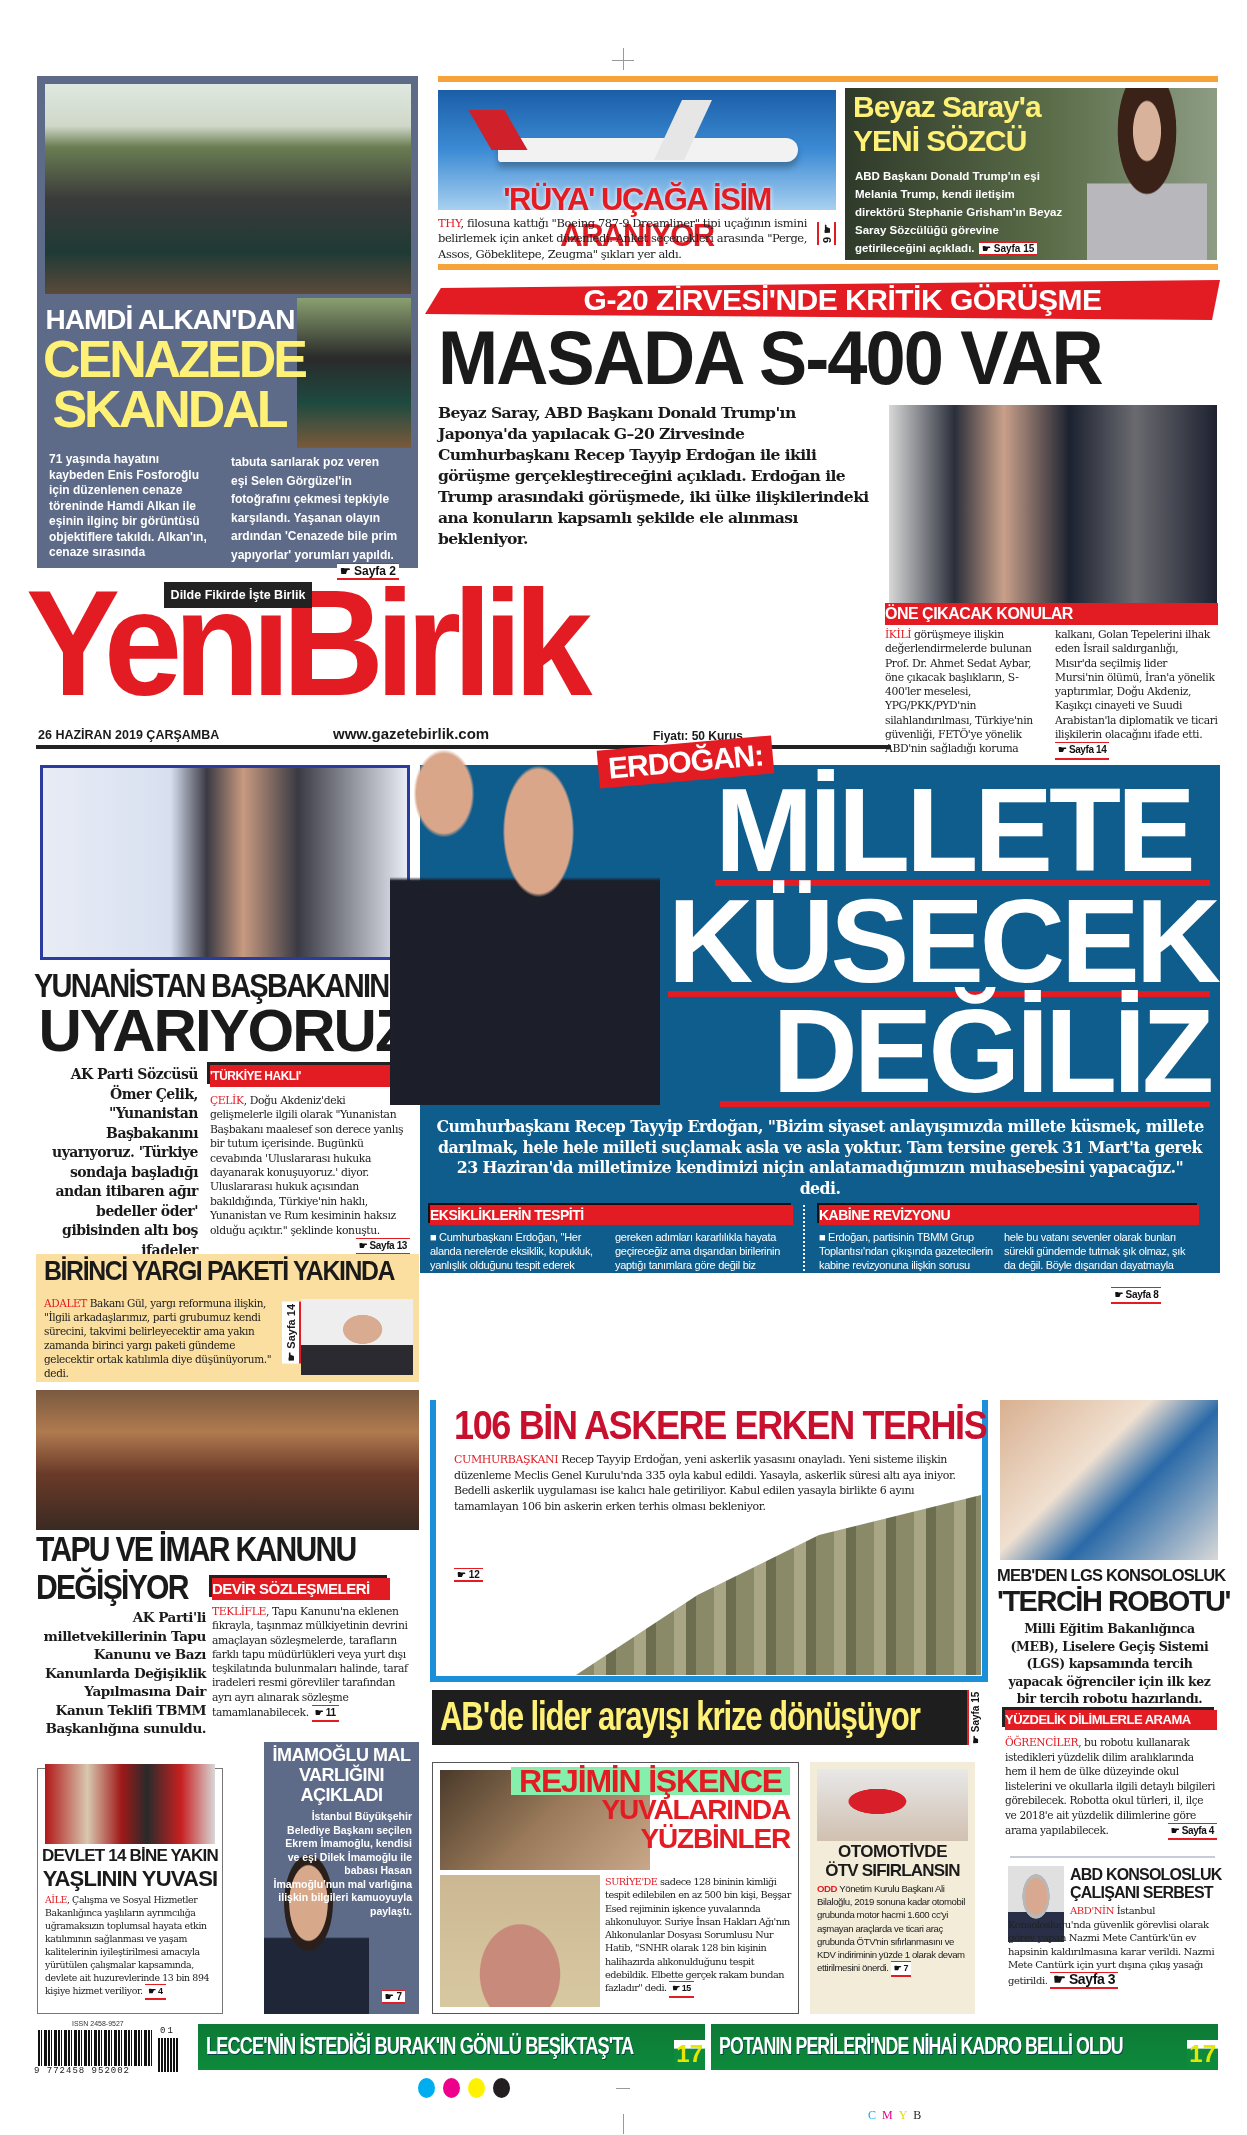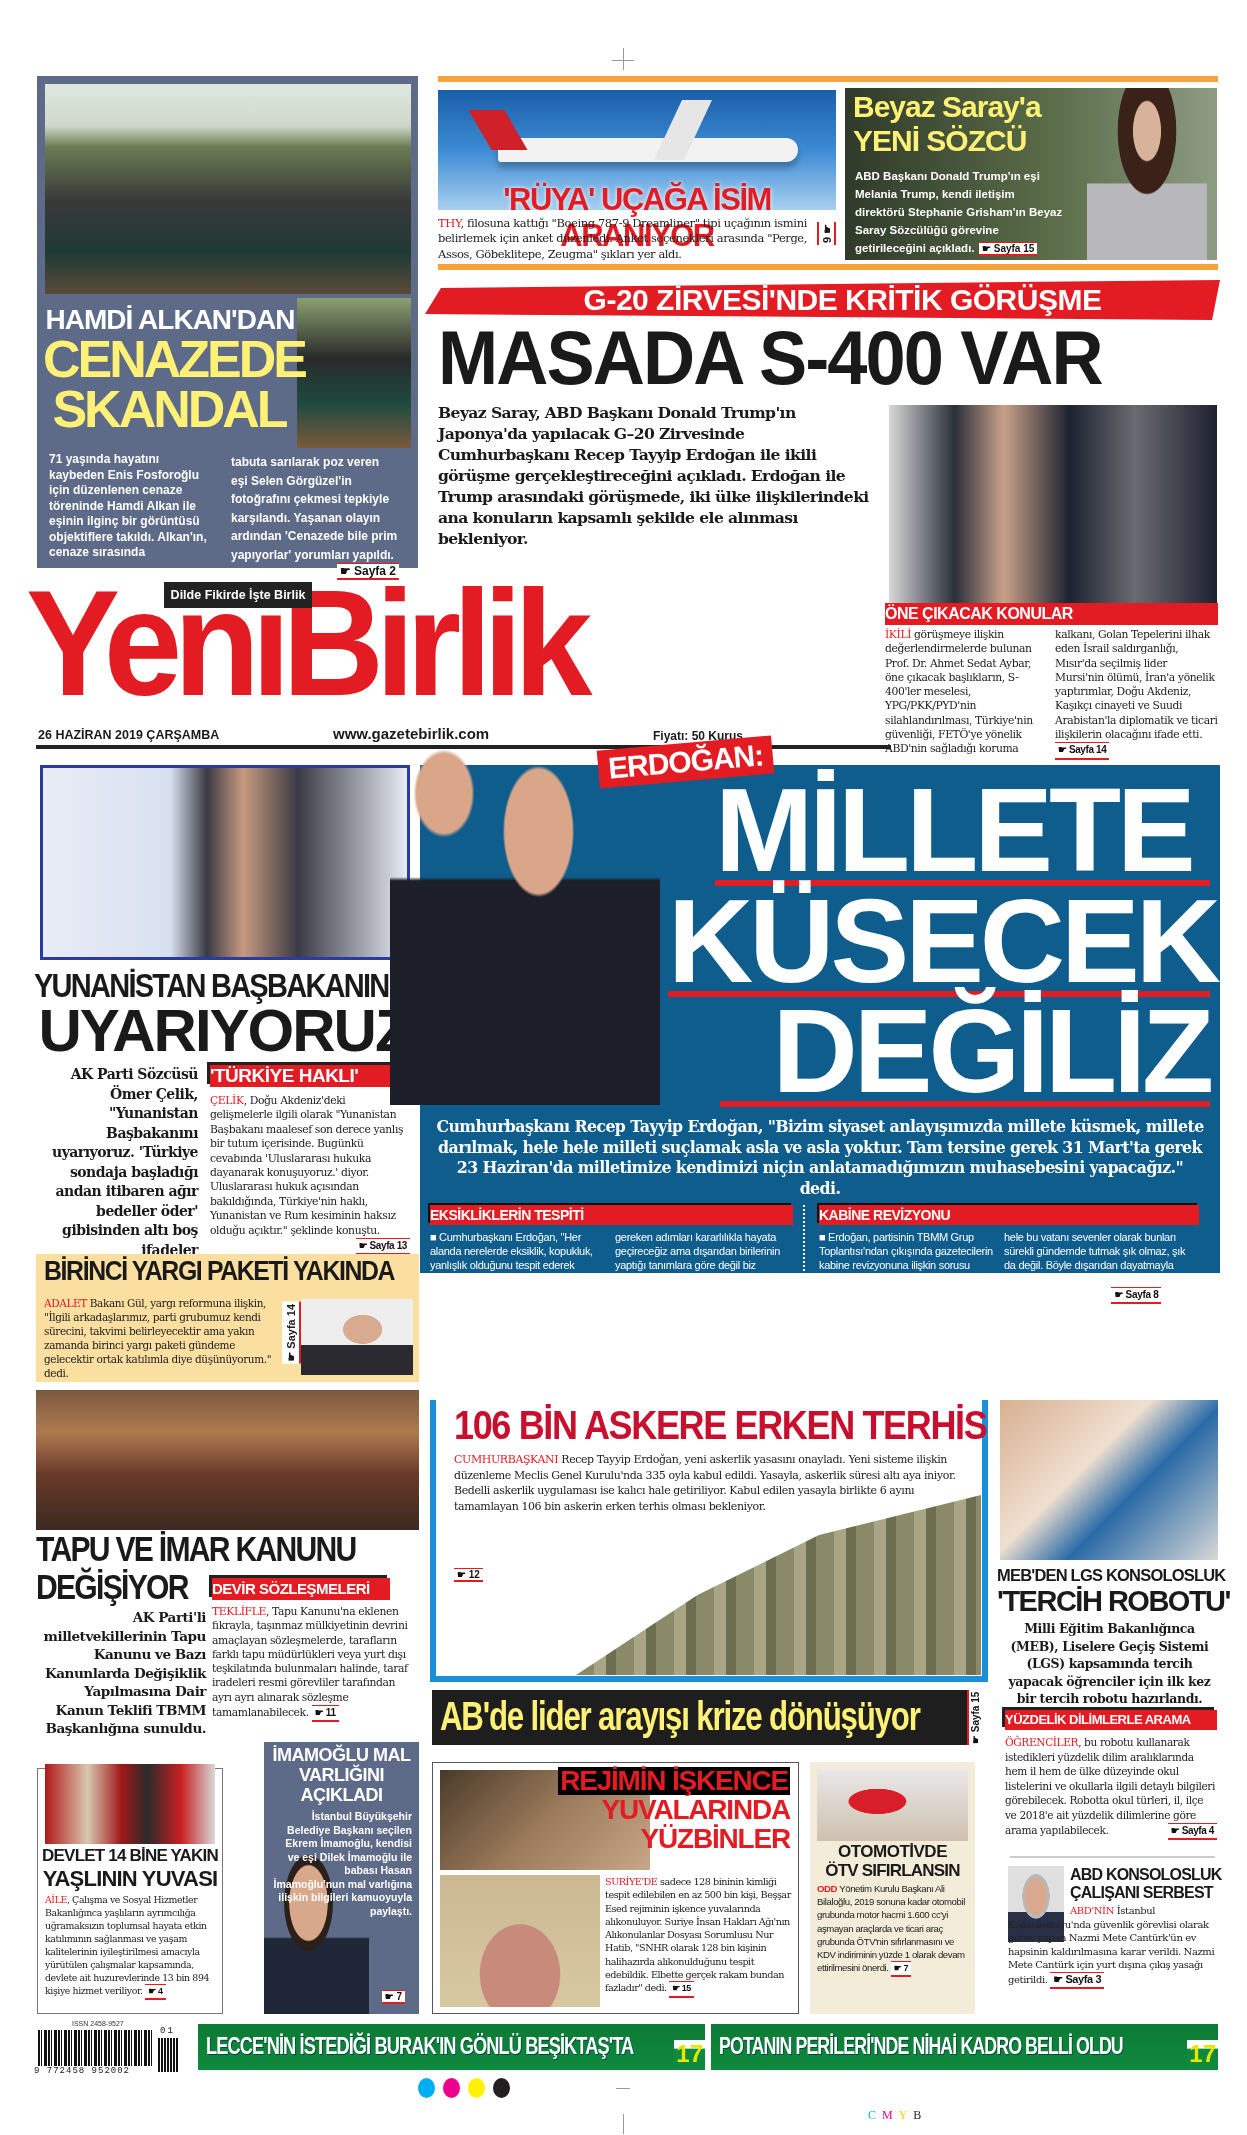--- a/index.html
+++ b/index.html
@@ -85,21 +85,21 @@
 <div class="abs" style="left:164px;top:582px;width:148px;height:26px;background:#222;color:#fff;font-weight:bold;font-size:12.5px;line-height:26px;text-align:center;font-family:'Liberation Sans',sans-serif">Dilde Fikirde İşte Birlik</div>
 <div class="abs" style="left:38px;top:728px;font-weight:bold;font-size:12.5px;font-family:'Liberation Sans',sans-serif">26 HAZİRAN 2019 ÇARŞAMBA</div>
 <div class="abs" style="left:333px;top:725px;font-weight:bold;font-size:15px;font-family:'Liberation Sans',sans-serif">www.gazetebirlik.com</div>
 <div class="abs" style="left:653px;top:729px;font-weight:bold;font-size:12px;font-family:'Liberation Sans',sans-serif">Fiyatı: 50 Kuruş</div>
 <div class="abs" style="left:36px;top:745px;width:855px;height:4px;background:#222"></div>
 
 <div class="abs" style="left:40px;top:765px;width:370px;height:195px;border:3px solid #2b3ca0;background:linear-gradient(90deg,#e8ecf5,#d8e0f0 35%,#3a3a44 45%,#c89a80 55%,#3a3a44 70%,#e8ecf5)"></div>
 <div class="abs" style="left:34px;top:968px;width:390px;font-size:33px;line-height:36px;font-weight:900;letter-spacing:-2px;font-family:'Liberation Sans',sans-serif;transform:scaleX(0.88);transform-origin:left;white-space:nowrap">YUNANİSTAN BAŞBAKANINI</div>
 <div class="abs" style="left:34px;top:1002px;width:380px;font-size:60px;line-height:58px;font-weight:900;letter-spacing:-2px;font-family:'Liberation Sans',sans-serif;text-align:center">UYARIYORUZ</div>
 <div class="abs serif" style="left:38px;top:1065px;width:160px;font-weight:bold;font-size:14px;line-height:19.5px;text-align:right;letter-spacing:-0.5px">AK Parti Sözcüsü Ömer Çelik, "Yunanistan Başbakanını uyarıyoruz. 'Türkiye sondaja başladığı andan itibaren ağır bedeller öder' gibisinden altı boş ifadeler kullanmaktan vazgeçmelidir" dedi.</div>
-<div class="abs redbar" style="left:210px;top:1065px;width:195px;height:22px;font-size:19px;line-height:22px;box-shadow:-3px -3px 0 #222">'TÜRKİYE HAKLI'</div>
+<div class="abs redbar" style="left:210px;top:1065px;width:195px;height:22px;font-size:12px;line-height:22px;box-shadow:-3px -3px 0 #222">'TÜRKİYE HAKLI'</div>
 <div class="abs body-serif" style="left:210px;top:1094px;width:200px;font-size:10.8px;line-height:14.4px">
   <span class="red">ÇELİK</span><span>, Doğu Akdeniz'deki gelişmelerle ilgili olarak "Yunanistan Başbakanı maalesef son derece yanlış bir tutum içerisinde. Bugünkü cevabında 'Uluslararası hukuka dayanarak konuşuyoruz.' diyor. Uluslararası hukuk açısından bakıldığında, Türkiye'nin haklı, Yunanistan ve Rum kesiminin haksız olduğu açıktır." şeklinde konuştu.</span>
   <span class="sayfa" style="font-size:10px;float:right">☛ Sayfa 13</span>
 </div>
 
 <div class="abs" style="left:420px;top:765px;width:800px;height:508px;background:#0f5d8c">
   <div style="position:absolute;left:-30px;top:-40px;width:270px;height:380px;background:radial-gradient(ellipse at 55% 28%,#d9a68a 0 16%,transparent 17%),radial-gradient(ellipse at 20% 18%,#d9a68a 0 9%,transparent 10%),linear-gradient(180deg,transparent 40%,#1c1f2a 41%)"></div>
   <div style="position:absolute;left:178px;top:-22px;background:#e31b23;color:#fff;font-weight:900;font-size:30px;padding:2px 10px;transform:rotate(-5deg);font-family:'Liberation Sans',sans-serif;letter-spacing:-1px">ERDOĞAN:</div>
   <div style="position:absolute;left:295px;top:15px;width:495px;color:#fff;font-weight:900;font-size:118px;line-height:100px;letter-spacing:-4px;font-family:'Liberation Sans',sans-serif;text-align:left;border-bottom:6px solid #e31b23">MİLLETE</div>
   <div style="position:absolute;left:248px;top:126px;width:542px;color:#fff;font-weight:900;font-size:118px;line-height:100px;letter-spacing:-4px;font-family:'Liberation Sans',sans-serif;text-align:right;border-bottom:6px solid #e31b23">KÜSECEK</div>
@@ -182,21 +182,21 @@
 <div class="abs" style="left:264px;top:1742px;width:155px;height:272px;background:#5d6a88;overflow:hidden">
   <div style="position:absolute;left:-5px;top:110px;width:110px;height:170px;background:radial-gradient(ellipse at 45% 30%,#d8a88a 0 22%,#2a1f1a 23% 28%,transparent 29%),linear-gradient(180deg,transparent 50%,#1f2638 51%)"></div>
   <div style="position:absolute;left:0;top:3px;width:155px;text-align:center;color:#fff;font-size:18px;line-height:20px;font-weight:900;letter-spacing:-0.5px;font-family:'Liberation Sans',sans-serif">İMAMOĞLU MAL VARLIĞINI AÇIKLADI</div>
   <div style="position:absolute;left:8px;top:68px;width:140px;text-align:right;color:#fff;font-size:10.5px;line-height:13.5px;font-weight:bold;font-family:'Liberation Sans',sans-serif">İstanbul Büyükşehir Belediye Başkanı seçilen Ekrem İmamoğlu, kendisi ve eşi Dilek İmamoğlu ile babası Hasan İmamoğlu'nun mal varlığına ilişkin bilgileri kamuoyuyla paylaştı.</div>
   <span class="sayfa" style="position:absolute;right:14px;top:248px;font-size:10px">☛ 7</span>
 </div>
 
 <div class="abs" style="left:432px;top:1762px;width:367px;height:252px;border:1px solid #555">
   <div style="position:absolute;left:7px;top:7px;width:210px;height:100px;background:linear-gradient(135deg,#4a3a2a,#9a7a5a 50%,#c8a888)"></div>
   <div style="position:absolute;left:7px;top:112px;width:160px;height:132px;background:radial-gradient(ellipse at 50% 75%,#c88a7a 0 35%,transparent 36%),linear-gradient(180deg,#cbb893,#d8c8a0)"></div>
-  <div style="position:absolute;right:8px;top:4px;color:#e31b23;font-size:28px;line-height:28px;font-weight:900;letter-spacing:-1.2px;font-family:'Liberation Sans',sans-serif;background:#000000;padding:0 2px">REJİMİN İŞKENCE</div>
+  <div style="position:absolute;right:8px;top:4px;color:#e31b23;font-size:32px;line-height:28px;font-weight:900;letter-spacing:-1.2px;font-family:'Liberation Sans',sans-serif;background:#86efac;padding:0 8px">REJİMİN İŞKENCE</div>
   <div style="position:absolute;right:8px;top:33px;color:#e31b23;font-size:28px;line-height:28px;font-weight:900;letter-spacing:-1.2px;font-family:'Liberation Sans',sans-serif">YUVALARINDA</div>
   <div style="position:absolute;right:8px;top:62px;color:#e31b23;font-size:28px;line-height:28px;font-weight:900;letter-spacing:-1.2px;font-family:'Liberation Sans',sans-serif">YÜZBİNLER</div>
   <div class="body-serif" style="position:absolute;left:172px;top:112px;width:188px;font-size:9.7px;line-height:13.3px;letter-spacing:-0.5px">
     <span class="red">SURİYE'DE</span><span> sadece 128 bininin kimliği tespit edilebilen en az 500 bin kişi, Beşşar Esed rejiminin işkence yuvalarında alıkonuluyor. Suriye İnsan Hakları Ağı'nın Alıkonulanlar Dosyası Sorumlusu Nur Hatib, "SNHR olarak 128 bin kişinin halihazırda alıkonulduğunu tespit edebildik. Elbette gerçek rakam bundan fazladır" dedi.</span>
     <span class="sayfa" style="font-size:9px">☛ 15</span>
   </div>
 </div>
 
 <div class="abs" style="left:810px;top:1762px;width:165px;height:252px;background:#f3ecd8">
   <div style="position:absolute;left:7px;top:7px;width:151px;height:72px;background:radial-gradient(ellipse at 40% 45%,#d81e28 0 22%,transparent 23%),linear-gradient(180deg,#e8e8e8,#d0c0b0)"></div>
@@ -206,21 +206,21 @@
     <span class="red" style="font-weight:bold">ODD</span><span> Yönetim Kurulu Başkanı Ali Bilaloğlu, 2019 sonuna kadar otomobil grubunda motor hacmi 1.600 cc'yi aşmayan araçlarda ve ticari araç grubunda ÖTV'nin sıfırlanmasını ve KDV indiriminin yüzde 1 olarak devam ettirilmesini önerdi.</span>
     <span class="sayfa" style="font-size:9px">☛ 7</span>
   </div>
 </div>
 
 <div class="abs" style="left:1008px;top:1866px;width:56px;height:76px;background:radial-gradient(ellipse at 50% 40%,#d8a890 0 28%,#b8b8b8 29% 34%,transparent 35%),linear-gradient(180deg,#e0e0e0 60%,#2a2f48 61%)"></div>
 <div class="abs" style="left:1070px;top:1866px;font-size:16px;line-height:18px;font-weight:900;letter-spacing:-0.8px;font-family:'Liberation Sans',sans-serif;white-space:nowrap">ABD KONSOLOSLUK</div>
 <div class="abs" style="left:1070px;top:1884px;font-size:16px;line-height:18px;font-weight:900;letter-spacing:-0.8px;font-family:'Liberation Sans',sans-serif;white-space:nowrap">ÇALIŞANI SERBEST</div>
 <div class="abs body-serif" style="left:1008px;top:1904px;width:210px;font-size:10px;line-height:13.6px;text-indent:62px">
   <span class="red">ABD'NİN</span><span> İstanbul Konsolosluğu'nda güvenlik görevlisi olarak görev yapan Nazmi Mete Cantürk'ün ev hapsinin kaldırılmasına karar verildi. Nazmi Mete Cantürk için yurt dışına çıkış yasağı getirildi.</span>
-  <span class="sayfa" style="font-size:11px;text-indent:0">☛ Sayfa 3</span>
+  <span class="sayfa" style="font-size:14px;text-indent:0">☛ Sayfa 3</span>
 </div>
 
 <div class="abs" style="left:72px;top:2020px;font-size:7px;color:#333;font-family:'Liberation Sans',sans-serif">ISSN 2458-9527</div>
 <div class="abs" style="left:38px;top:2030px;width:115px;height:36px;background:repeating-linear-gradient(90deg,#111 0 2px,#fff 2px 3px,#111 3px 4px,#fff 4px 6px,#111 6px 9px,#fff 9px 10px)"></div>
 <div class="abs" style="left:34px;top:2066px;font-size:9px;letter-spacing:1px;font-family:'Liberation Mono',monospace">9 772458 952002</div>
 <div class="abs" style="left:160px;top:2026px;font-size:9px;letter-spacing:2px;font-family:'Liberation Mono',monospace">01</div>
 <div class="abs" style="left:158px;top:2038px;width:20px;height:34px;background:repeating-linear-gradient(90deg,#111 0 2px,#fff 2px 3px)"></div>
 
 <div class="abs" style="left:198px;top:2024px;width:1020px;height:46px;display:flex;gap:6px">
   <div style="flex:1;background:linear-gradient(180deg,#0d7a35,#0d8a3c);position:relative">

